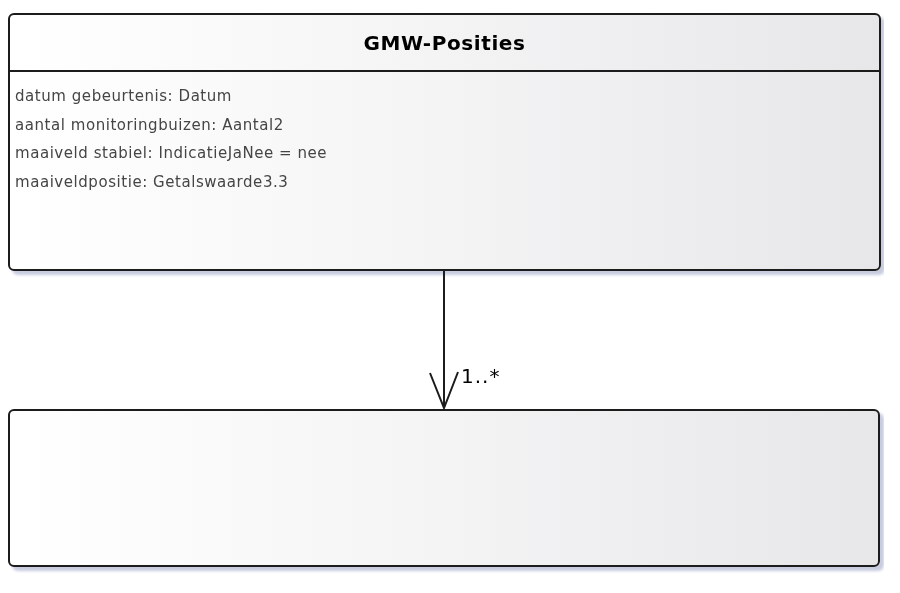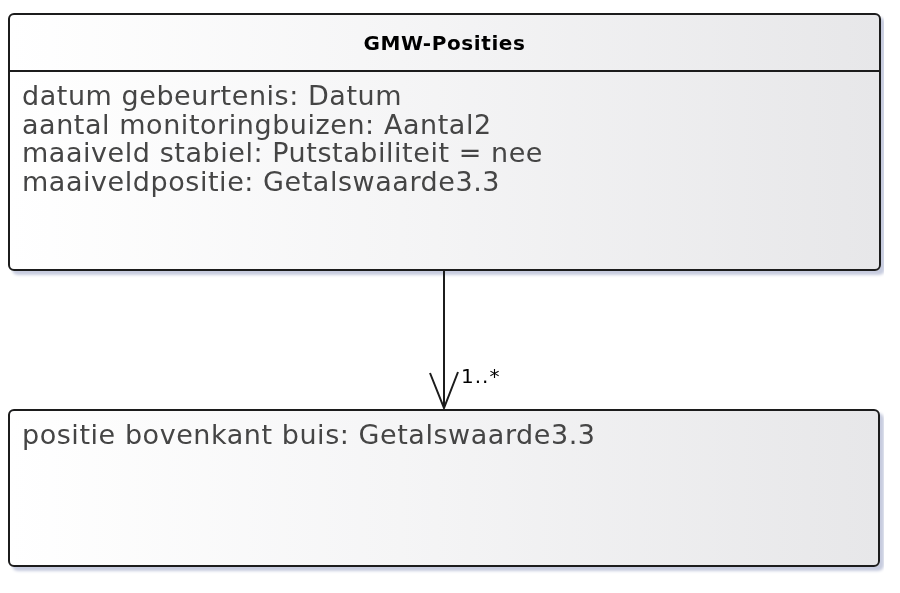--- a/index.html
+++ b/index.html
@@ -39,22 +39,22 @@
     justify-content: center;
     font-size: 20px;
     font-weight: bold;
     letter-spacing: 0.6px;
     color: #000000;
   }
   #class-monitoringbuis .uml-class-title {
     height: 56px;
   }
   .uml-class-attrs {
-    padding: 10px 2px 0 12px;
-    font-size: 27px;
+    padding: 10px 2px 0 5px;
+    font-size: 15px;
     letter-spacing: 0.55px;
     line-height: 28.6px;
     color: #454545;
     white-space: nowrap;
   }
   .assoc-svg {
     position: absolute;
     left: 420px;
     top: 271px;
     width: 60px;
@@ -72,30 +72,29 @@
 </head>
 <body>
 
 <div id="canvas">
 
   <div class="uml-class" id="class-gmw-posities">
     <div class="uml-class-title">GMW-Posities</div>
     <div class="uml-class-attrs">
       <div>datum gebeurtenis: Datum</div>
       <div>aantal monitoringbuizen: Aantal2</div>
-      <div>maaiveld stabiel: Putstabiliteit = nee</div>
+      <div>maaiveld stabiel: IndicatieJaNee = nee</div>
       <div>maaiveldpositie: Getalswaarde3.3</div>
     </div>
   </div>
 
   <svg class="assoc-svg" viewBox="0 0 60 140">
     <line x1="24" y1="0" x2="24" y2="137" stroke="#1c1c1c" stroke-width="2"></line>
     <polyline points="10,102 24,137 38,101" fill="none" stroke="#1c1c1c" stroke-width="2"></polyline>
   </svg>
   <div class="multiplicity">1..*</div>
 
   <div class="uml-class" id="class-monitoringbuis">
     <div class="uml-class-attrs">
-      <div>positie bovenkant buis: Getalswaarde3.3</div>
     </div>
   </div>
 
 </div>
 
 </body></html>

